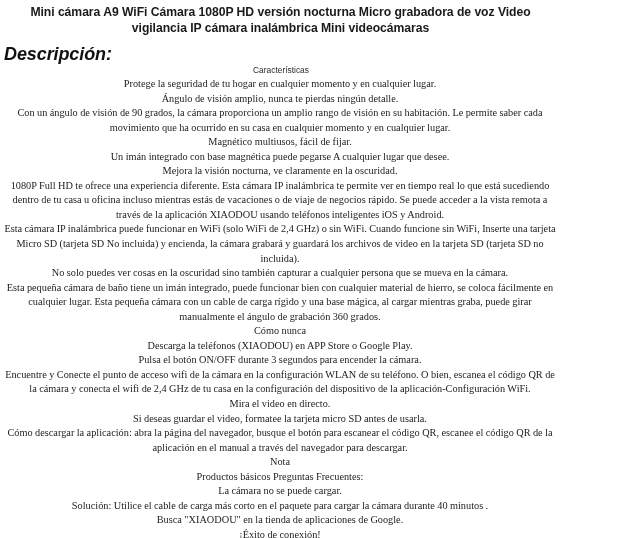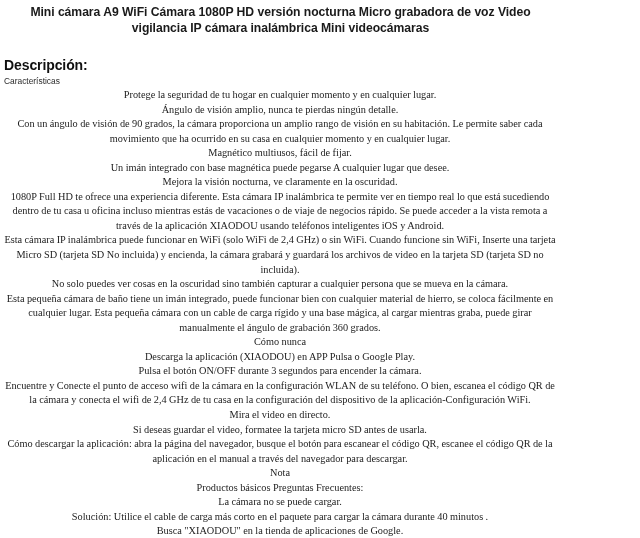--- a/index.html
+++ b/index.html
@@ -28,32 +28,34 @@
     font-size: 12.2px;
     line-height: 15.5px;
     text-align: center;
     color: #1a1a1a;
     margin: 2px 2px 0 2px;
     letter-spacing: -0.05px;
   }
   .section-heading {
     font-family: "Liberation Sans", "DejaVu Sans", sans-serif;
     font-weight: bold;
-    font-size: 14px;
+    font-size: 18px;
     line-height: 19px;
     color: #111111;
-    margin: 20px 0 1px 1px;
+    margin: 9px 0 1px 1px;
     letter-spacing: -0.1px;
+    font-style: italic;
   }
   .subheading {
     font-family: "Liberation Sans", "DejaVu Sans", sans-serif;
     font-size: 8.4px;
     line-height: 11px;
     color: #2a2a2a;
     margin: 0 0 1px 1px;
+    text-align: center;
   }
   .body-block {
     margin: 0;
     padding: 0;
   }
   .para {
     font-family: "Liberation Serif", "DejaVu Serif", serif;
     font-size: 10.3px;
     line-height: 14.55px;
     color: #1c1c1c;
@@ -79,21 +81,21 @@
       <p class="para">Ángulo de visión amplio, nunca te pierdas ningún detalle.</p>
       <p class="para">Con un ángulo de visión de 90 grados, la cámara proporciona un amplio rango de visión en su habitación. Le permite saber cada movimiento que ha ocurrido en su casa en cualquier momento y en cualquier lugar.</p>
       <p class="para">Magnético multiusos, fácil de fijar.</p>
       <p class="para">Un imán integrado con base magnética puede pegarse A cualquier lugar que desee.</p>
       <p class="para">Mejora la visión nocturna, ve claramente en la oscuridad.</p>
       <p class="para">1080P Full HD te ofrece una experiencia diferente. Esta cámara IP inalámbrica te permite ver en tiempo real lo que está sucediendo dentro de tu casa u oficina incluso mientras estás de vacaciones o de viaje de negocios rápido. Se puede acceder a la vista remota a través de la aplicación XIAODOU usando teléfonos inteligentes iOS y Android.</p>
       <p class="para">Esta cámara IP inalámbrica puede funcionar en WiFi (solo WiFi de 2,4 GHz) o sin WiFi. Cuando funcione sin WiFi, Inserte una tarjeta Micro SD (tarjeta SD No incluida) y encienda, la cámara grabará y guardará los archivos de video en la tarjeta SD (tarjeta SD no incluida).</p>
       <p class="para">No solo puedes ver cosas en la oscuridad sino también capturar a cualquier persona que se mueva en la cámara.</p>
       <p class="para">Esta pequeña cámara de baño tiene un imán integrado, puede funcionar bien con cualquier material de hierro, se coloca fácilmente en cualquier lugar. Esta pequeña cámara con un cable de carga rígido y una base mágica, al cargar mientras graba, puede girar manualmente el ángulo de grabación 360 grados.</p>
       <p class="para">Cómo nunca</p>
-      <p class="para">Descarga la aplicación (XIAODOU) en APP Pulsa o Google Play.</p>
+      <p class="para">Descarga la teléfonos (XIAODOU) en APP Store o Google Play.</p>
       <p class="para">Pulsa el botón ON/OFF durante 3 segundos para encender la cámara.</p>
       <p class="para">Encuentre y Conecte el punto de acceso wifi de la cámara en la configuración WLAN de su teléfono. O bien, escanea el código QR de la cámara y conecta el wifi de 2,4 GHz de tu casa en la configuración del dispositivo de la aplicación-Configuración WiFi.</p>
       <p class="para">Mira el video en directo.</p>
       <p class="para">Si deseas guardar el video, formatee la tarjeta micro SD antes de usarla.</p>
       <p class="para">Cómo descargar la aplicación: abra la página del navegador, busque el botón para escanear el código QR, escanee el código QR de la aplicación en el manual a través del navegador para descargar.</p>
       <p class="para">Nota</p>
       <p class="para">Productos básicos Preguntas Frecuentes:</p>
       <p class="para">La cámara no se puede cargar.</p>
       <p class="para">Solución: Utilice el cable de carga más corto en el paquete para cargar la cámara durante 40 minutos .</p>
       <p class="para">Busca "XIAODOU" en la tienda de aplicaciones de Google.</p>

